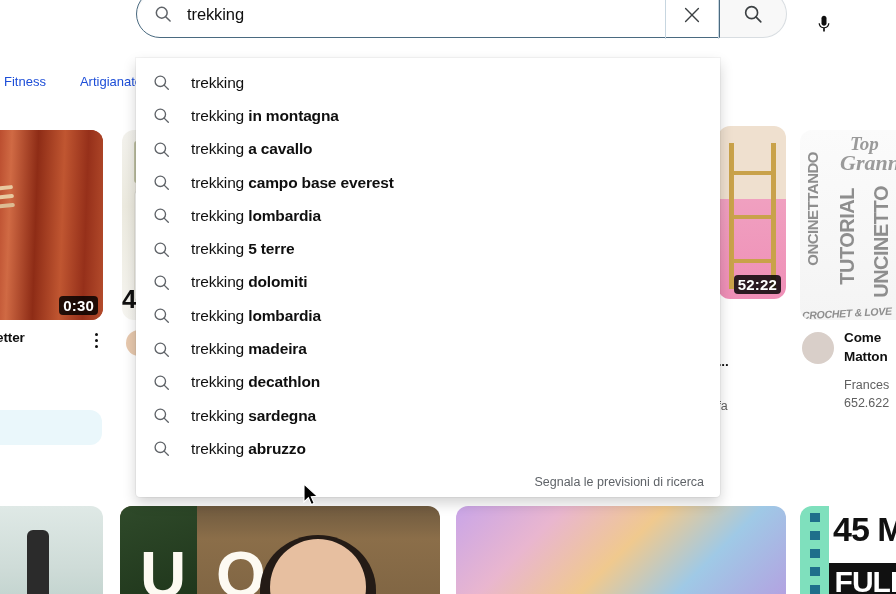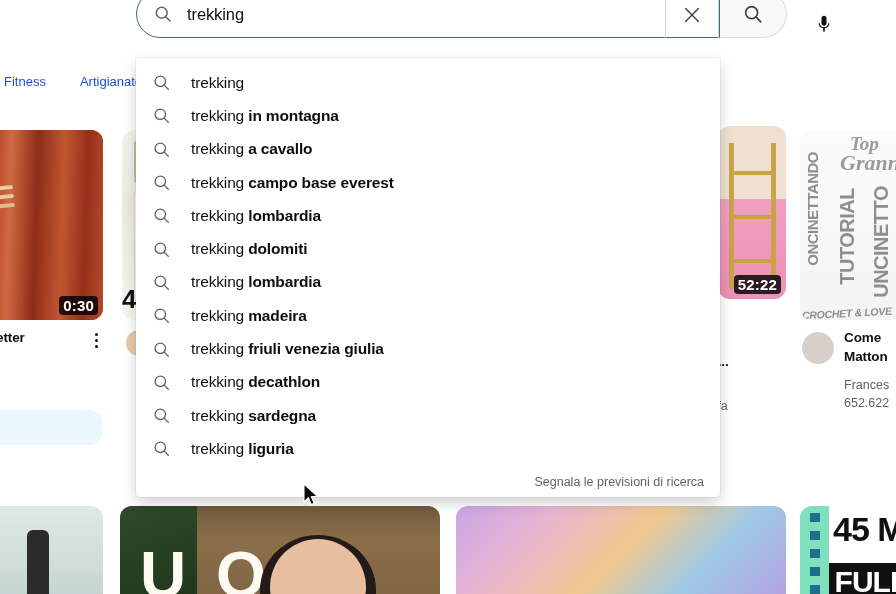--- a/index.html
+++ b/index.html
@@ -464,20 +464,27 @@
               <circle cx="10.5" cy="10.5" r="6.6"></circle>
               <line x1="15.3" y1="15.3" x2="20.6" y2="20.6" stroke-linecap="round"></line>
             </svg></span>
           <span class="sugg-text"><span class="plain">trekking </span><b>lombardia</b></span>
         </div>
         <div class="sugg-row">
           <span class="q-icon"><svg viewBox="0 0 24 24" fill="none" stroke="currentColor" stroke-width="1.7">
               <circle cx="10.5" cy="10.5" r="6.6"></circle>
               <line x1="15.3" y1="15.3" x2="20.6" y2="20.6" stroke-linecap="round"></line>
             </svg></span>
+          <span class="sugg-text"><span class="plain">trekking </span><b>5 terre</b></span>
+        </div>
+        <div class="sugg-row">
+          <span class="q-icon"><svg viewBox="0 0 24 24" fill="none" stroke="currentColor" stroke-width="1.7">
+              <circle cx="10.5" cy="10.5" r="6.6"></circle>
+              <line x1="15.3" y1="15.3" x2="20.6" y2="20.6" stroke-linecap="round"></line>
+            </svg></span>
           <span class="sugg-text"><span class="plain">trekking </span><b>dolomiti</b></span>
         </div>
         <div class="sugg-row">
           <span class="q-icon"><svg viewBox="0 0 24 24" fill="none" stroke="currentColor" stroke-width="1.7">
               <circle cx="10.5" cy="10.5" r="6.6"></circle>
               <line x1="15.3" y1="15.3" x2="20.6" y2="20.6" stroke-linecap="round"></line>
             </svg></span>
           <span class="sugg-text"><span class="plain">trekking </span><b>lombardia</b></span>
         </div>
         <div class="sugg-row">
@@ -485,42 +492,35 @@
               <circle cx="10.5" cy="10.5" r="6.6"></circle>
               <line x1="15.3" y1="15.3" x2="20.6" y2="20.6" stroke-linecap="round"></line>
             </svg></span>
           <span class="sugg-text"><span class="plain">trekking </span><b>madeira</b></span>
         </div>
         <div class="sugg-row">
           <span class="q-icon"><svg viewBox="0 0 24 24" fill="none" stroke="currentColor" stroke-width="1.7">
               <circle cx="10.5" cy="10.5" r="6.6"></circle>
               <line x1="15.3" y1="15.3" x2="20.6" y2="20.6" stroke-linecap="round"></line>
             </svg></span>
-          <span class="sugg-text"><span class="plain">trekking </span><b>friuli venezia giulia</b></span>
-        </div>
-        <div class="sugg-row">
-          <span class="q-icon"><svg viewBox="0 0 24 24" fill="none" stroke="currentColor" stroke-width="1.7">
-              <circle cx="10.5" cy="10.5" r="6.6"></circle>
-              <line x1="15.3" y1="15.3" x2="20.6" y2="20.6" stroke-linecap="round"></line>
-            </svg></span>
           <span class="sugg-text"><span class="plain">trekking </span><b>decathlon</b></span>
         </div>
         <div class="sugg-row">
           <span class="q-icon"><svg viewBox="0 0 24 24" fill="none" stroke="currentColor" stroke-width="1.7">
               <circle cx="10.5" cy="10.5" r="6.6"></circle>
               <line x1="15.3" y1="15.3" x2="20.6" y2="20.6" stroke-linecap="round"></line>
             </svg></span>
           <span class="sugg-text"><span class="plain">trekking </span><b>sardegna</b></span>
         </div>
         <div class="sugg-row">
           <span class="q-icon"><svg viewBox="0 0 24 24" fill="none" stroke="currentColor" stroke-width="1.7">
               <circle cx="10.5" cy="10.5" r="6.6"></circle>
               <line x1="15.3" y1="15.3" x2="20.6" y2="20.6" stroke-linecap="round"></line>
             </svg></span>
-          <span class="sugg-text"><span class="plain">trekking </span><b>liguria</b></span>
+          <span class="sugg-text"><span class="plain">trekking </span><b>abruzzo</b></span>
         </div>
       </div>
     <div class="panel-footer">
       <span>Segnala le previsioni di ricerca</span>
     </div>
   </div>
 
   <div class="cursor">
     <svg viewBox="0 0 17 24">
       <polygon points="1,1 1,19 5.4,14.8 8.4,21.6 11.2,20.3 8.3,13.7 14.4,13.4" fill="#000" stroke="#fff" stroke-width="1.1"></polygon>

